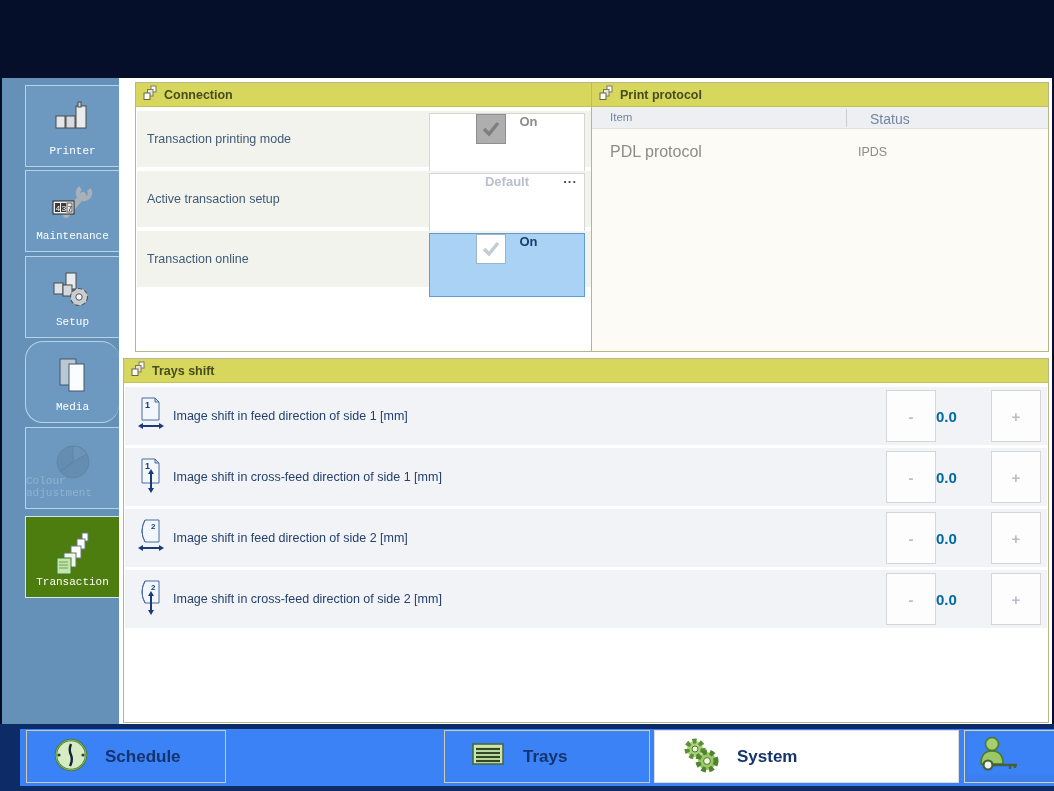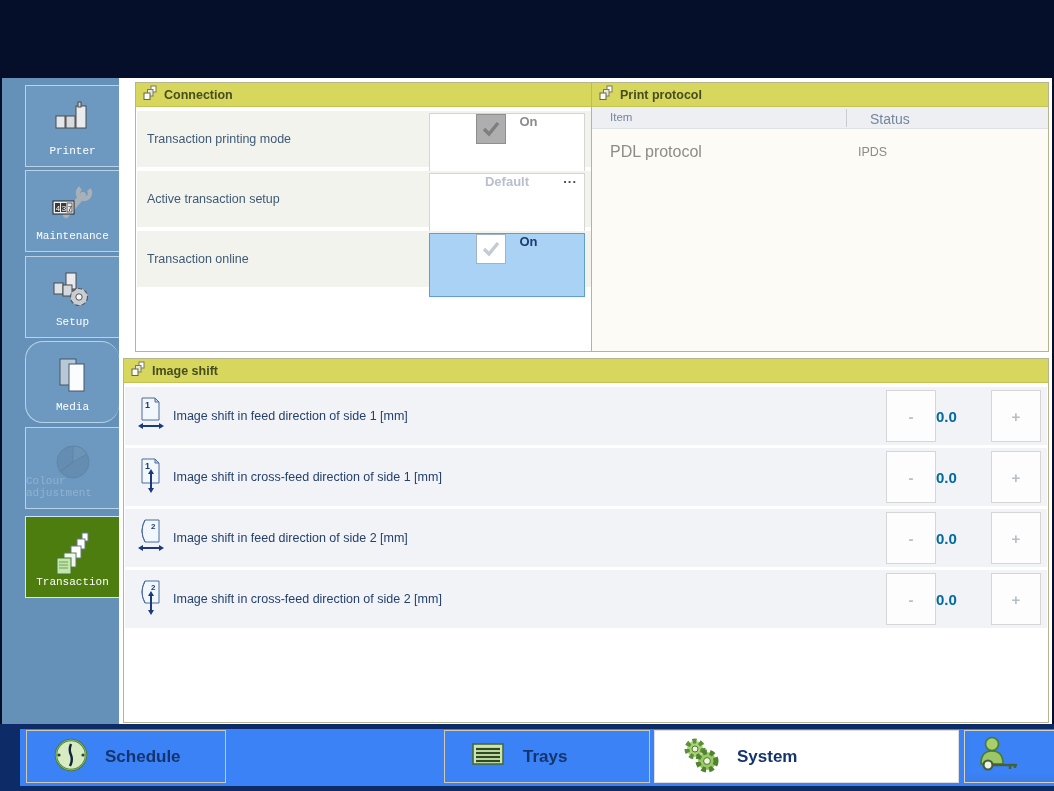--- a/index.html
+++ b/index.html
@@ -252,21 +252,21 @@
 
   <div class="panel panel-imageshift">
     <div class="panel-header">
       <span>
         <svg width="14" height="15" viewBox="0 0 14 15">
           <rect x="8" y="1" width="5" height="6" fill="#ffffff" stroke="#7a7a5a"></rect>
           <rect x="4.5" y="4.5" width="5.5" height="6.5" fill="#e8e8e0" stroke="#7a7a5a"></rect>
           <rect x="1" y="8" width="6" height="6.5" fill="#fbfbf6" stroke="#66664a"></rect>
         </svg>
       </span>
-      <span class="panel-title">Image shift</span>
+      <span class="panel-title">Trays shift</span>
     </div>
     <div class="rows">
 
       <div class="is-row">
         <span class="is-icon">
           <svg width="28" height="36" viewBox="0 0 28 36">
             <path d="M5,2 h13 l4,4 v18 h-17 z" fill="#f2f7fc" stroke="#4a6aa0"></path>
             <path d="M18,2 l4,4 h-4 z" fill="#c9d9ea" stroke="#4a6aa0"></path>
             <text x="8" y="12" font-size="9" font-weight="bold" fill="#1a3a7a">1</text>
             <line x1="5" y1="30" x2="23" y2="30" stroke="#1a3a7a" stroke-width="2"></line>

